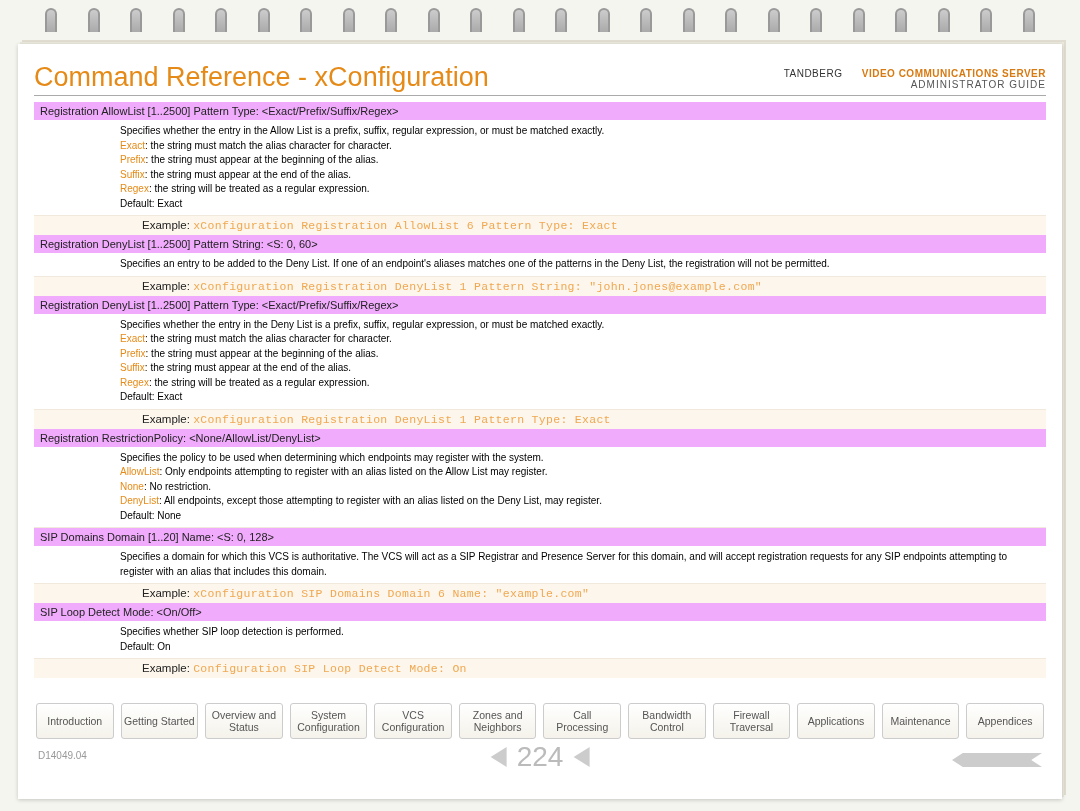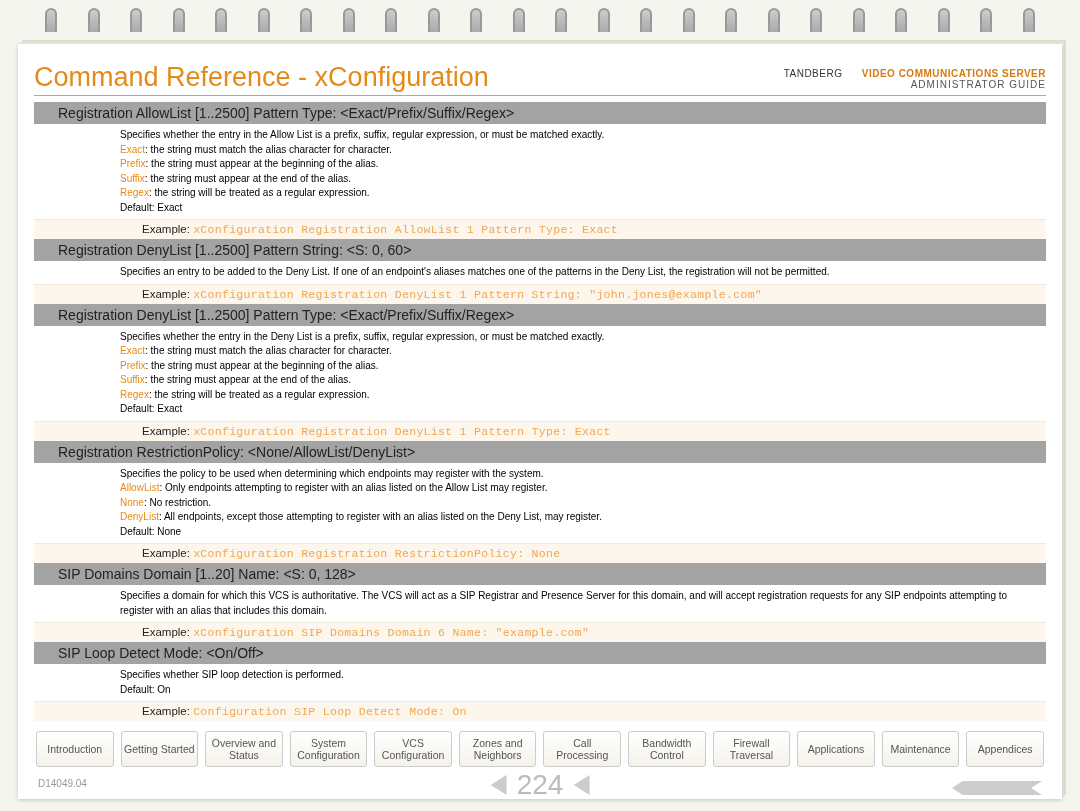--- a/index.html
+++ b/index.html
@@ -62,44 +62,44 @@
     right: 0;
     top: 6px;
     text-align: right;
     font-size: 10px;
     letter-spacing: 0.5px;
   }
   .brand-line1a { color:#333; }
   .brand-line1b { color:#d77a12; font-weight:bold;margin-left:16px; }
   .brand-line2 { color:#555; letter-spacing: 1px; }
   .section-head {
-    background: #a3a3a3;
-    font-size: 14px;
-    padding: 3px 24px;
+    background: #f0abfc;
+    font-size: 11px;
+    padding: 3px 6px;
     color: #222;
   }
   .section-body {
     font-size: 10px;
     padding: 4px 6px 4px 86px;
     line-height: 1.45;
     border-bottom: 1px solid #f0e9dc;
   }
   .section-body:last-of-type { border-bottom: none; }
   .example-row {
     background: #fdf6ec;
     font-size: 11.5px;
     padding: 3px 6px 3px 86px;
   }
   .ex-label { color:#222;padding-left:22px; }
   .ex-code  { font-family: "Courier New", monospace; color:#f0a850; letter-spacing:0.3px;}
   .kw { color:#e68a17; }
   .nav-row {
     display: flex;
     gap: 7px;
-    margin-top: 10px;
+    margin-top: 25px;
     padding: 0 2px;
   }
   .nav-btn {
     flex: 1;
     border: 1px solid #ccc;
     border-radius: 3px;
     font-size: 10.5px;
     text-align: center;
     padding: 4px 2px;
     color: #555;
@@ -188,21 +188,21 @@
   <div id="sections">
       <div class="section-head">Registration AllowList [1..2500] Pattern Type: &lt;Exact/Prefix/Suffix/Regex&gt;</div>
       <div class="section-body">
         <div>Specifies whether the entry in the Allow List is a prefix, suffix, regular expression, or must be matched exactly.</div>
         <div><span class="kw">Exact</span>: the string must match the alias character for character.</div>
         <div><span class="kw">Prefix</span>: the string must appear at the beginning of the alias.</div>
         <div><span class="kw">Suffix</span>: the string must appear at the end of the alias.</div>
         <div><span class="kw">Regex</span>: the string will be treated as a regular expression.</div>
         <div>Default: Exact</div>
       </div>
-      <div class="example-row"><span class="ex-label">Example: </span><span class="ex-code">xConfiguration Registration AllowList 1 Pattern Type: Exact</span></div>
+      <div class="example-row"><span class="ex-label">Example: </span><span class="ex-code">xConfiguration Registration AllowList 6 Pattern Type: Exact</span></div>
       <div class="section-head">Registration DenyList [1..2500] Pattern String: &lt;S: 0, 60&gt;</div>
       <div class="section-body">
         <div>Specifies an entry to be added to the Deny List. If one of an endpoint's aliases matches one of the patterns in the Deny List, the registration will not be permitted.</div>
       </div>
       <div class="example-row"><span class="ex-label">Example: </span><span class="ex-code">xConfiguration Registration DenyList 1 Pattern String: "john.jones@example.com"</span></div>
       <div class="section-head">Registration DenyList [1..2500] Pattern Type: &lt;Exact/Prefix/Suffix/Regex&gt;</div>
       <div class="section-body">
         <div>Specifies whether the entry in the Deny List is a prefix, suffix, regular expression, or must be matched exactly.</div>
         <div><span class="kw">Exact</span>: the string must match the alias character for character.</div>
         <div><span class="kw">Prefix</span>: the string must appear at the beginning of the alias.</div>
@@ -212,21 +212,20 @@
       </div>
       <div class="example-row"><span class="ex-label">Example: </span><span class="ex-code">xConfiguration Registration DenyList 1 Pattern Type: Exact</span></div>
       <div class="section-head">Registration RestrictionPolicy: &lt;None/AllowList/DenyList&gt;</div>
       <div class="section-body">
         <div>Specifies the policy to be used when determining which endpoints may register with the system.</div>
         <div><span class="kw">AllowList</span>: Only endpoints attempting to register with an alias listed on the Allow List may register.</div>
         <div><span class="kw">None</span>: No restriction.</div>
         <div><span class="kw">DenyList</span>: All endpoints, except those attempting to register with an alias listed on the Deny List, may register.</div>
         <div>Default: None</div>
       </div>
-      <div class="example-row"><span class="ex-label">Example: </span><span class="ex-code">xConfiguration Registration RestrictionPolicy: None</span></div>
       <div class="section-head">SIP Domains Domain [1..20] Name: &lt;S: 0, 128&gt;</div>
       <div class="section-body">
         <div>Specifies a domain for which this VCS is authoritative. The VCS will act as a SIP Registrar and Presence Server for this domain, and will accept registration requests for any SIP endpoints attempting to register with an alias that includes this domain.</div>
       </div>
       <div class="example-row"><span class="ex-label">Example: </span><span class="ex-code">xConfiguration SIP Domains Domain 6 Name: "example.com"</span></div>
       <div class="section-head">SIP Loop Detect Mode: &lt;On/Off&gt;</div>
       <div class="section-body">
         <div>Specifies whether SIP loop detection is performed.</div>
         <div>Default: On</div>
       </div>

